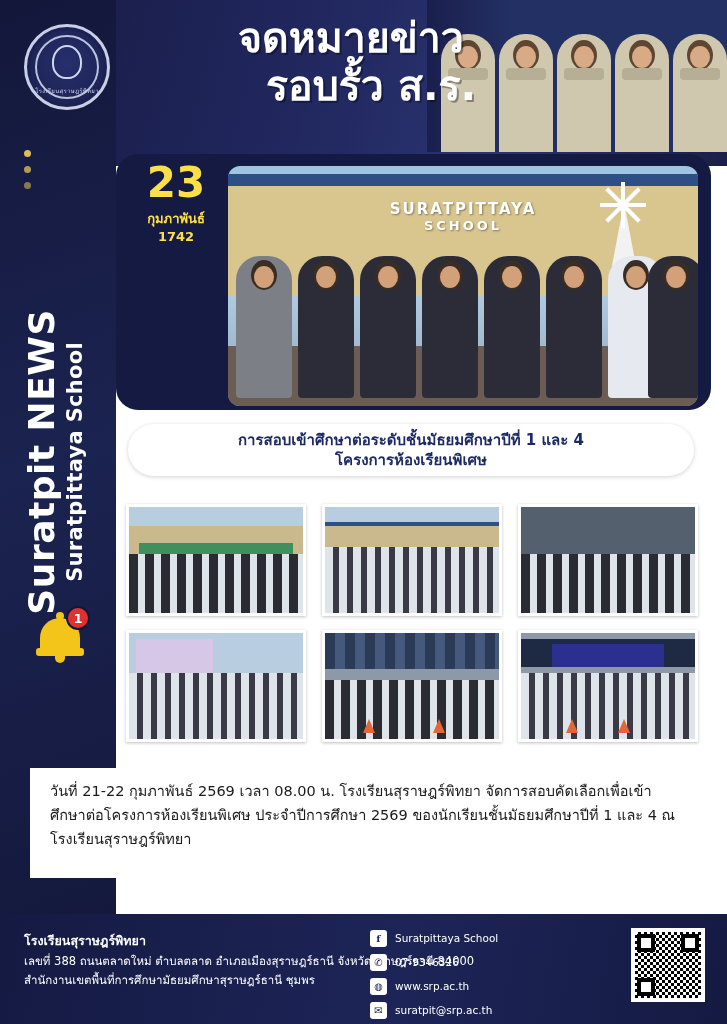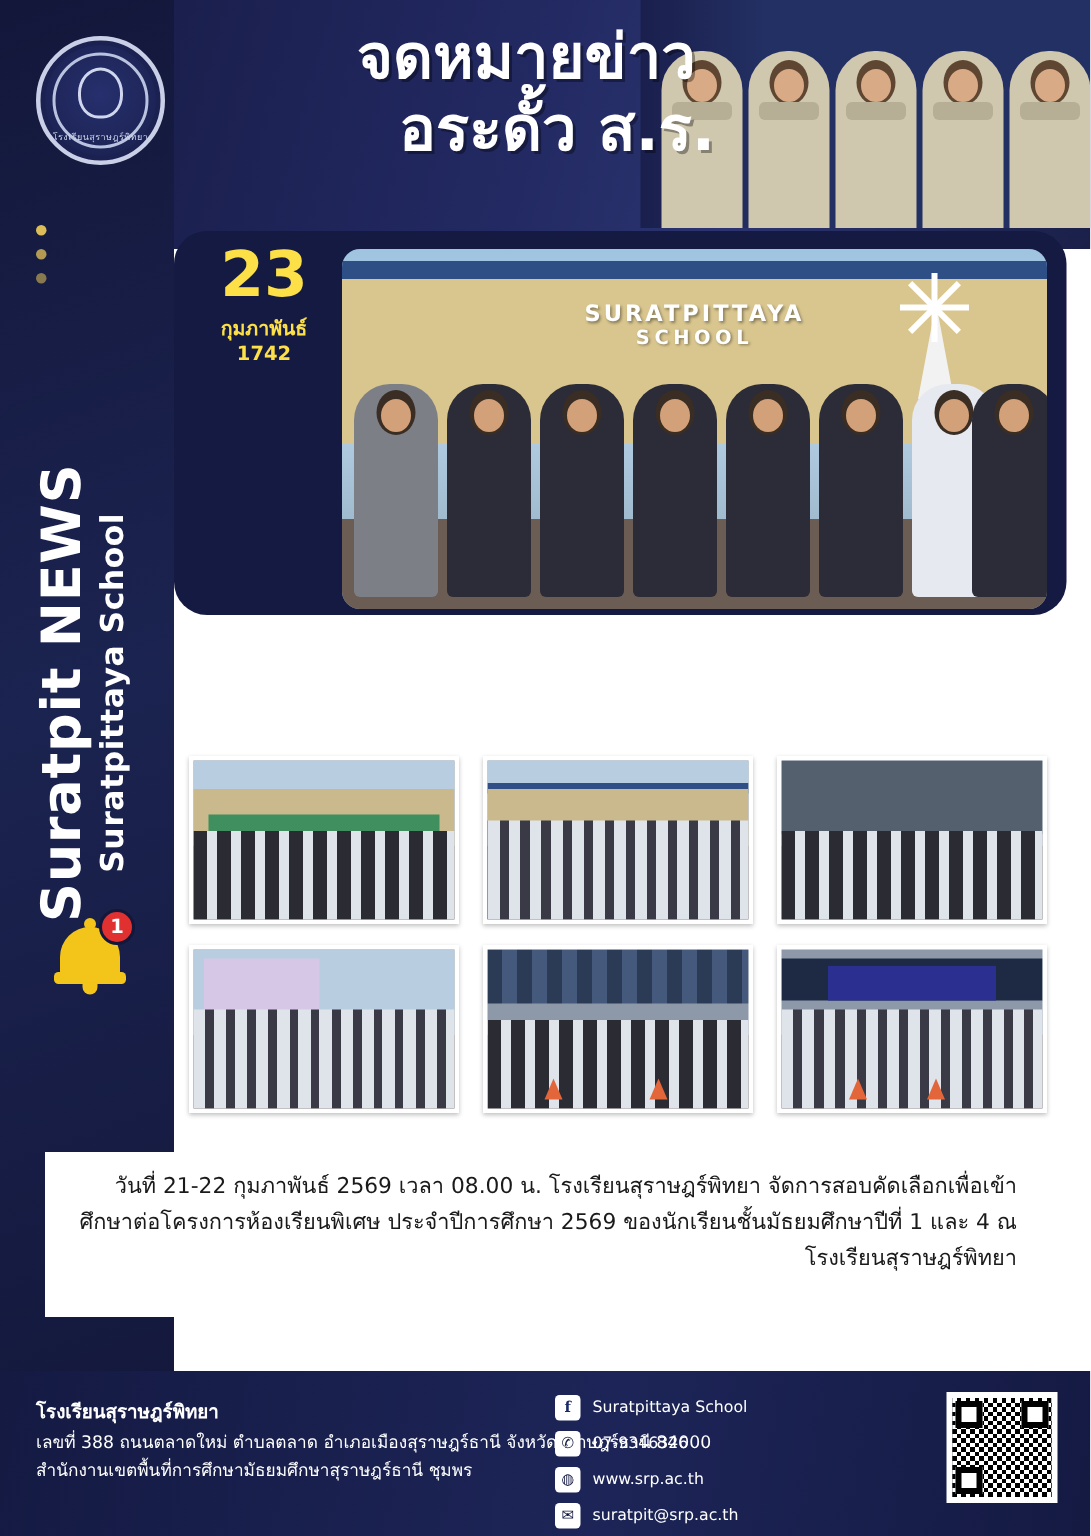--- a/index.html
+++ b/index.html
@@ -291,21 +291,21 @@
 
   
   .desc {
     position: absolute; left: 30px; top: 768px;
     width: 668px; height: 110px;
     background: #ffffff;
     color: #1a1a1a;
     padding: 12px 20px;
     font-size: 14.5px; line-height: 1.65;
   }
-  .desc p { text-align: right; }
+  .desc p { text-align: left; }
 
   
   .footer {
     position: absolute; left: 0; bottom: 0;
     width: 727px; height: 110px;
     background: linear-gradient(100deg, #141a42 0%, #1d2558 55%, #141a42 100%);
     color: #ffffff;
   }
   .footer-left {
     position: absolute; left: 24px; top: 16px;
@@ -392,21 +392,21 @@
           <div class="collar"></div>
         </div>
       <div class="hp-person" style="left:246px">
           <div class="head"></div>
           <div class="face"></div>
           <div class="collar"></div>
         </div>
     </div>
     <div class="header-title">
       <div class="line1">จดหมายข่าว</div>
-      <div class="line2">อระดั้ว ส.ร.</div>
+      <div class="line2">รอบรั้ว ส.ร.</div>
     </div>
   </div>
 
   <div class="logo-seal" style="left:24px; top:24px;">
     <div class="inner"></div>
     <div class="fig"></div>
     <div class="txt">โรงเรียนสุราษฎร์พิทยา</div>
   </div>
 
   <div class="hero">
@@ -459,20 +459,24 @@
             <div class="fc"></div>
           </div>
         <div class="p" style="left:420px">
             <div class="hd"></div>
             <div class="fc"></div>
           </div>
       </div>
     </div>
   </div>
 
+  <div class="title-pill">
+    <div class="t1">การสอบเข้าศึกษาต่อระดับชั้นมัธยมศึกษาปีที่ 1 และ 4</div>
+    <div class="t2">โครงการห้องเรียนพิเศษ</div>
+  </div>
 
   <div class="grid">
     <div class="cell">
       <div class="sky"></div>
         <div class="bld"></div>
         <div class="court"></div>
         <div class="grd"></div>
         <div class="crowd"></div>
     </div>
     <div class="cell">

